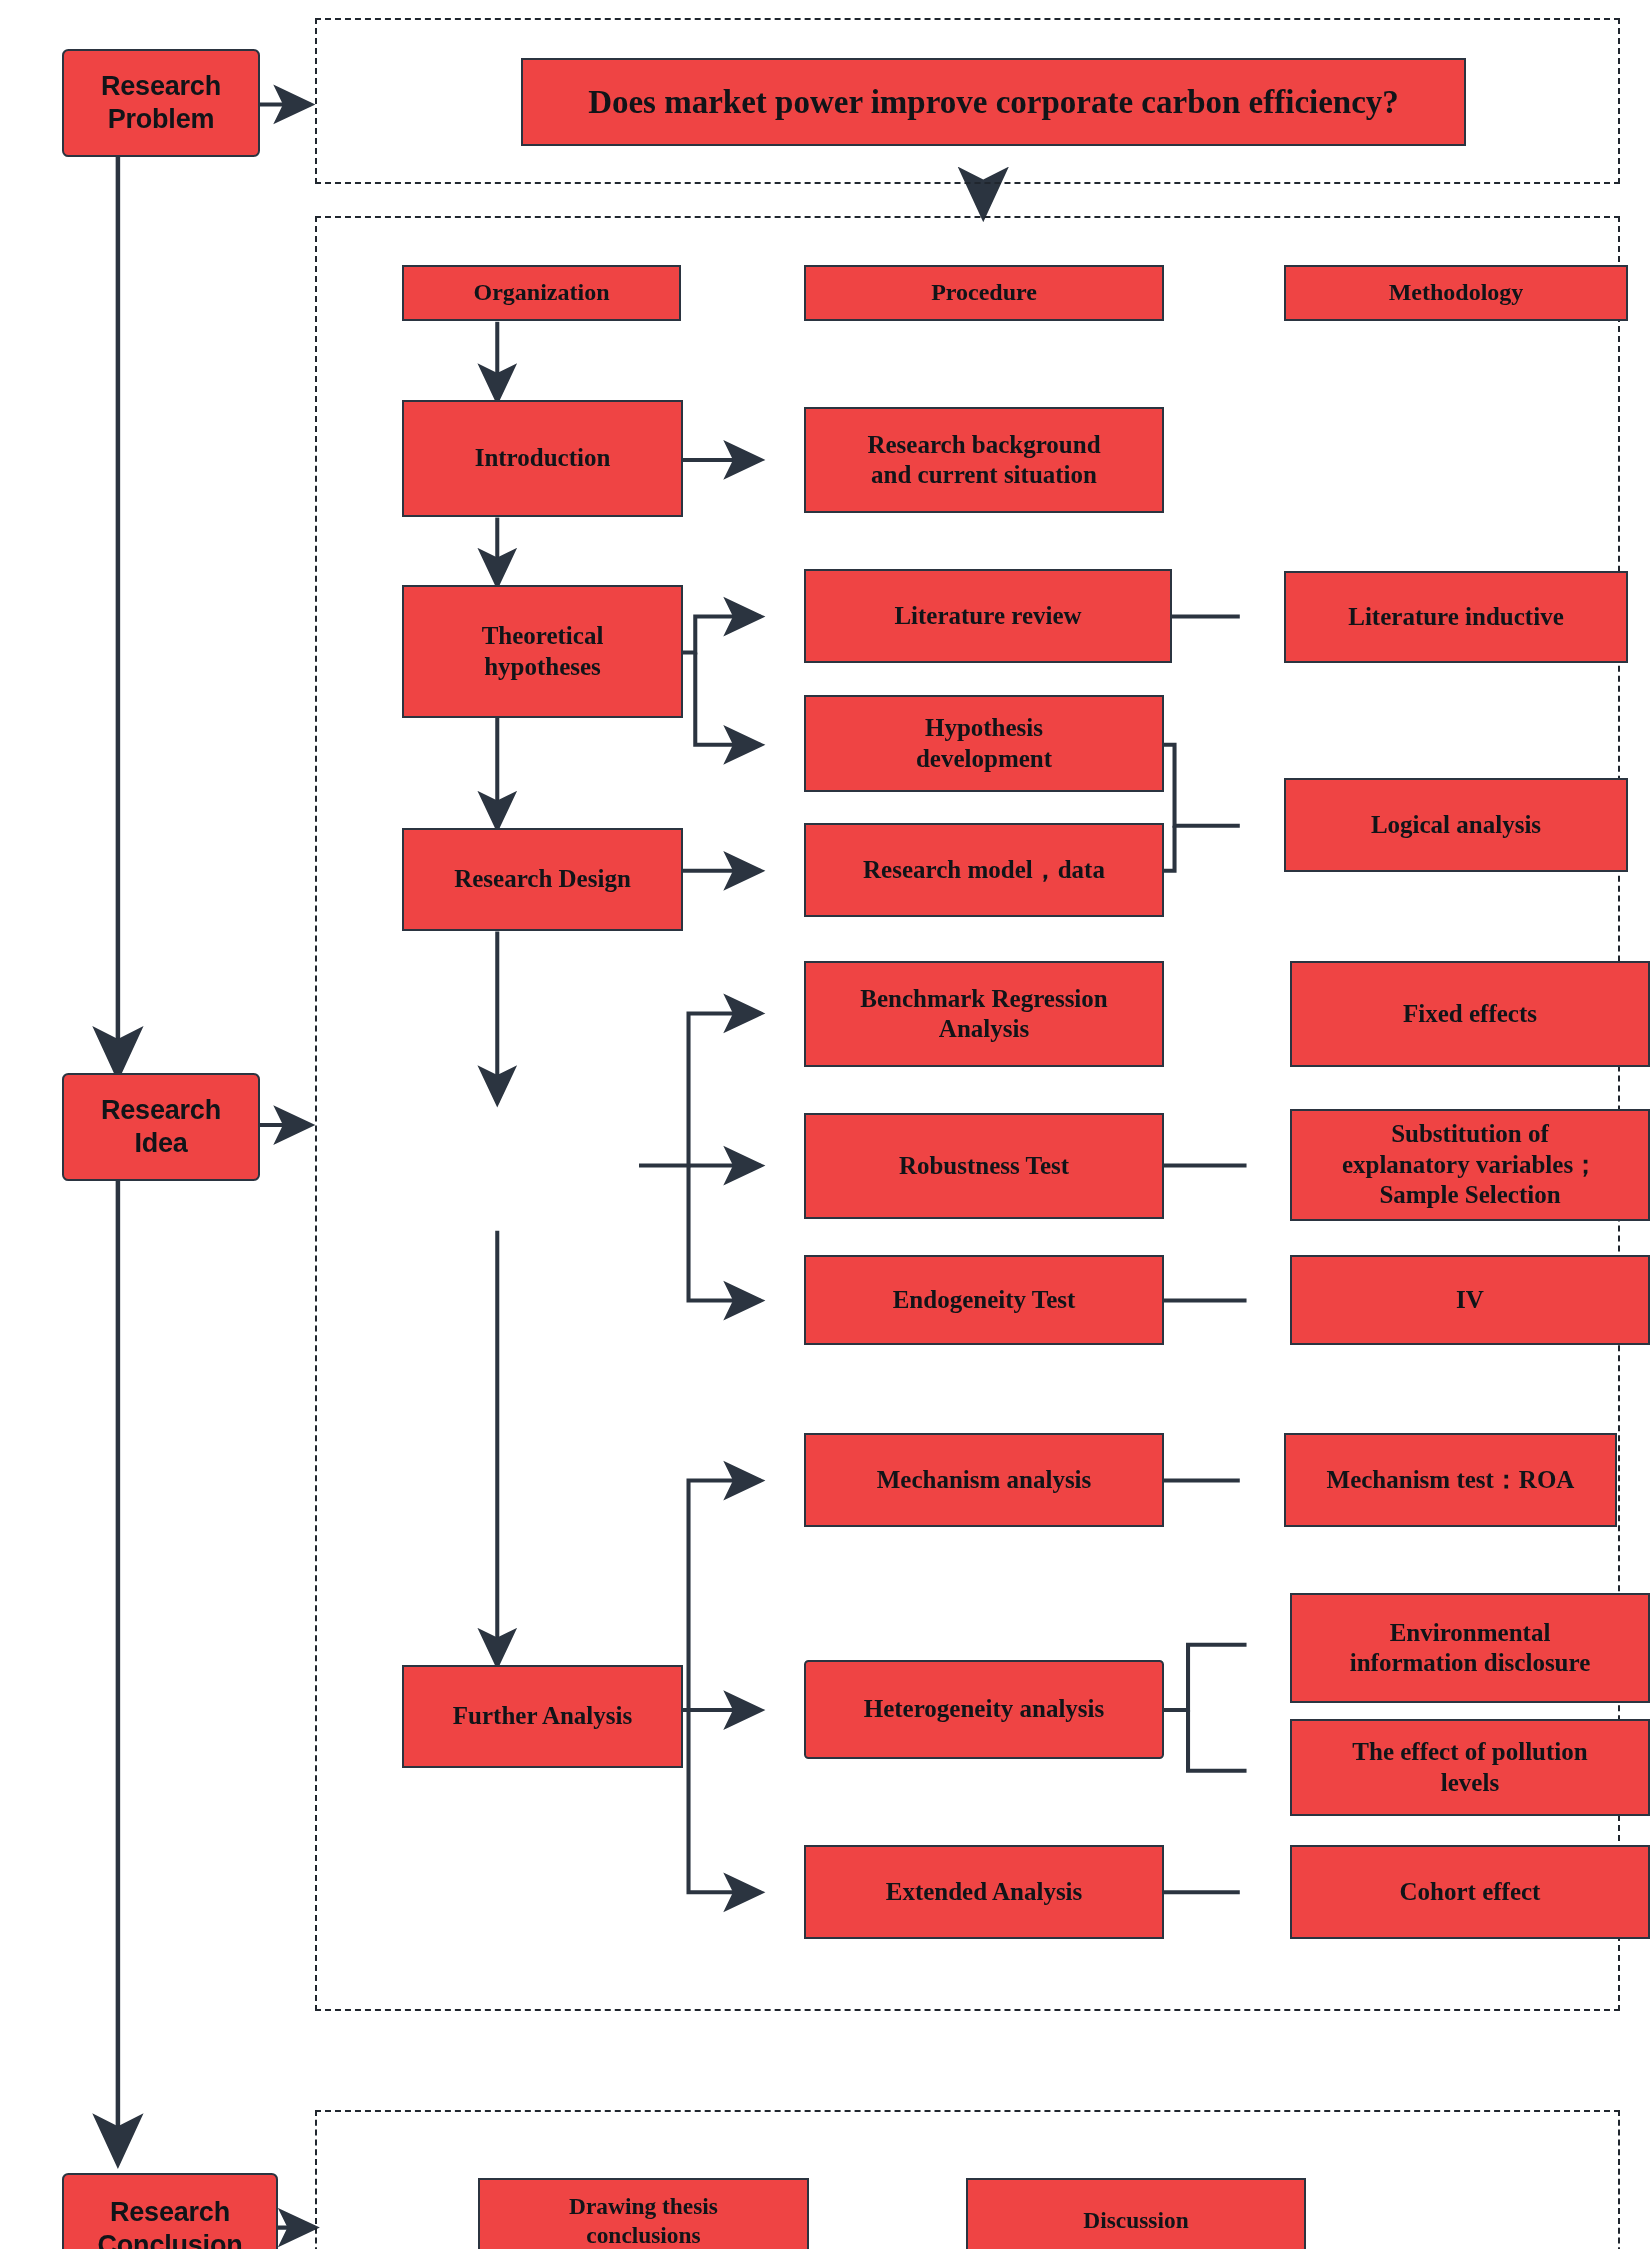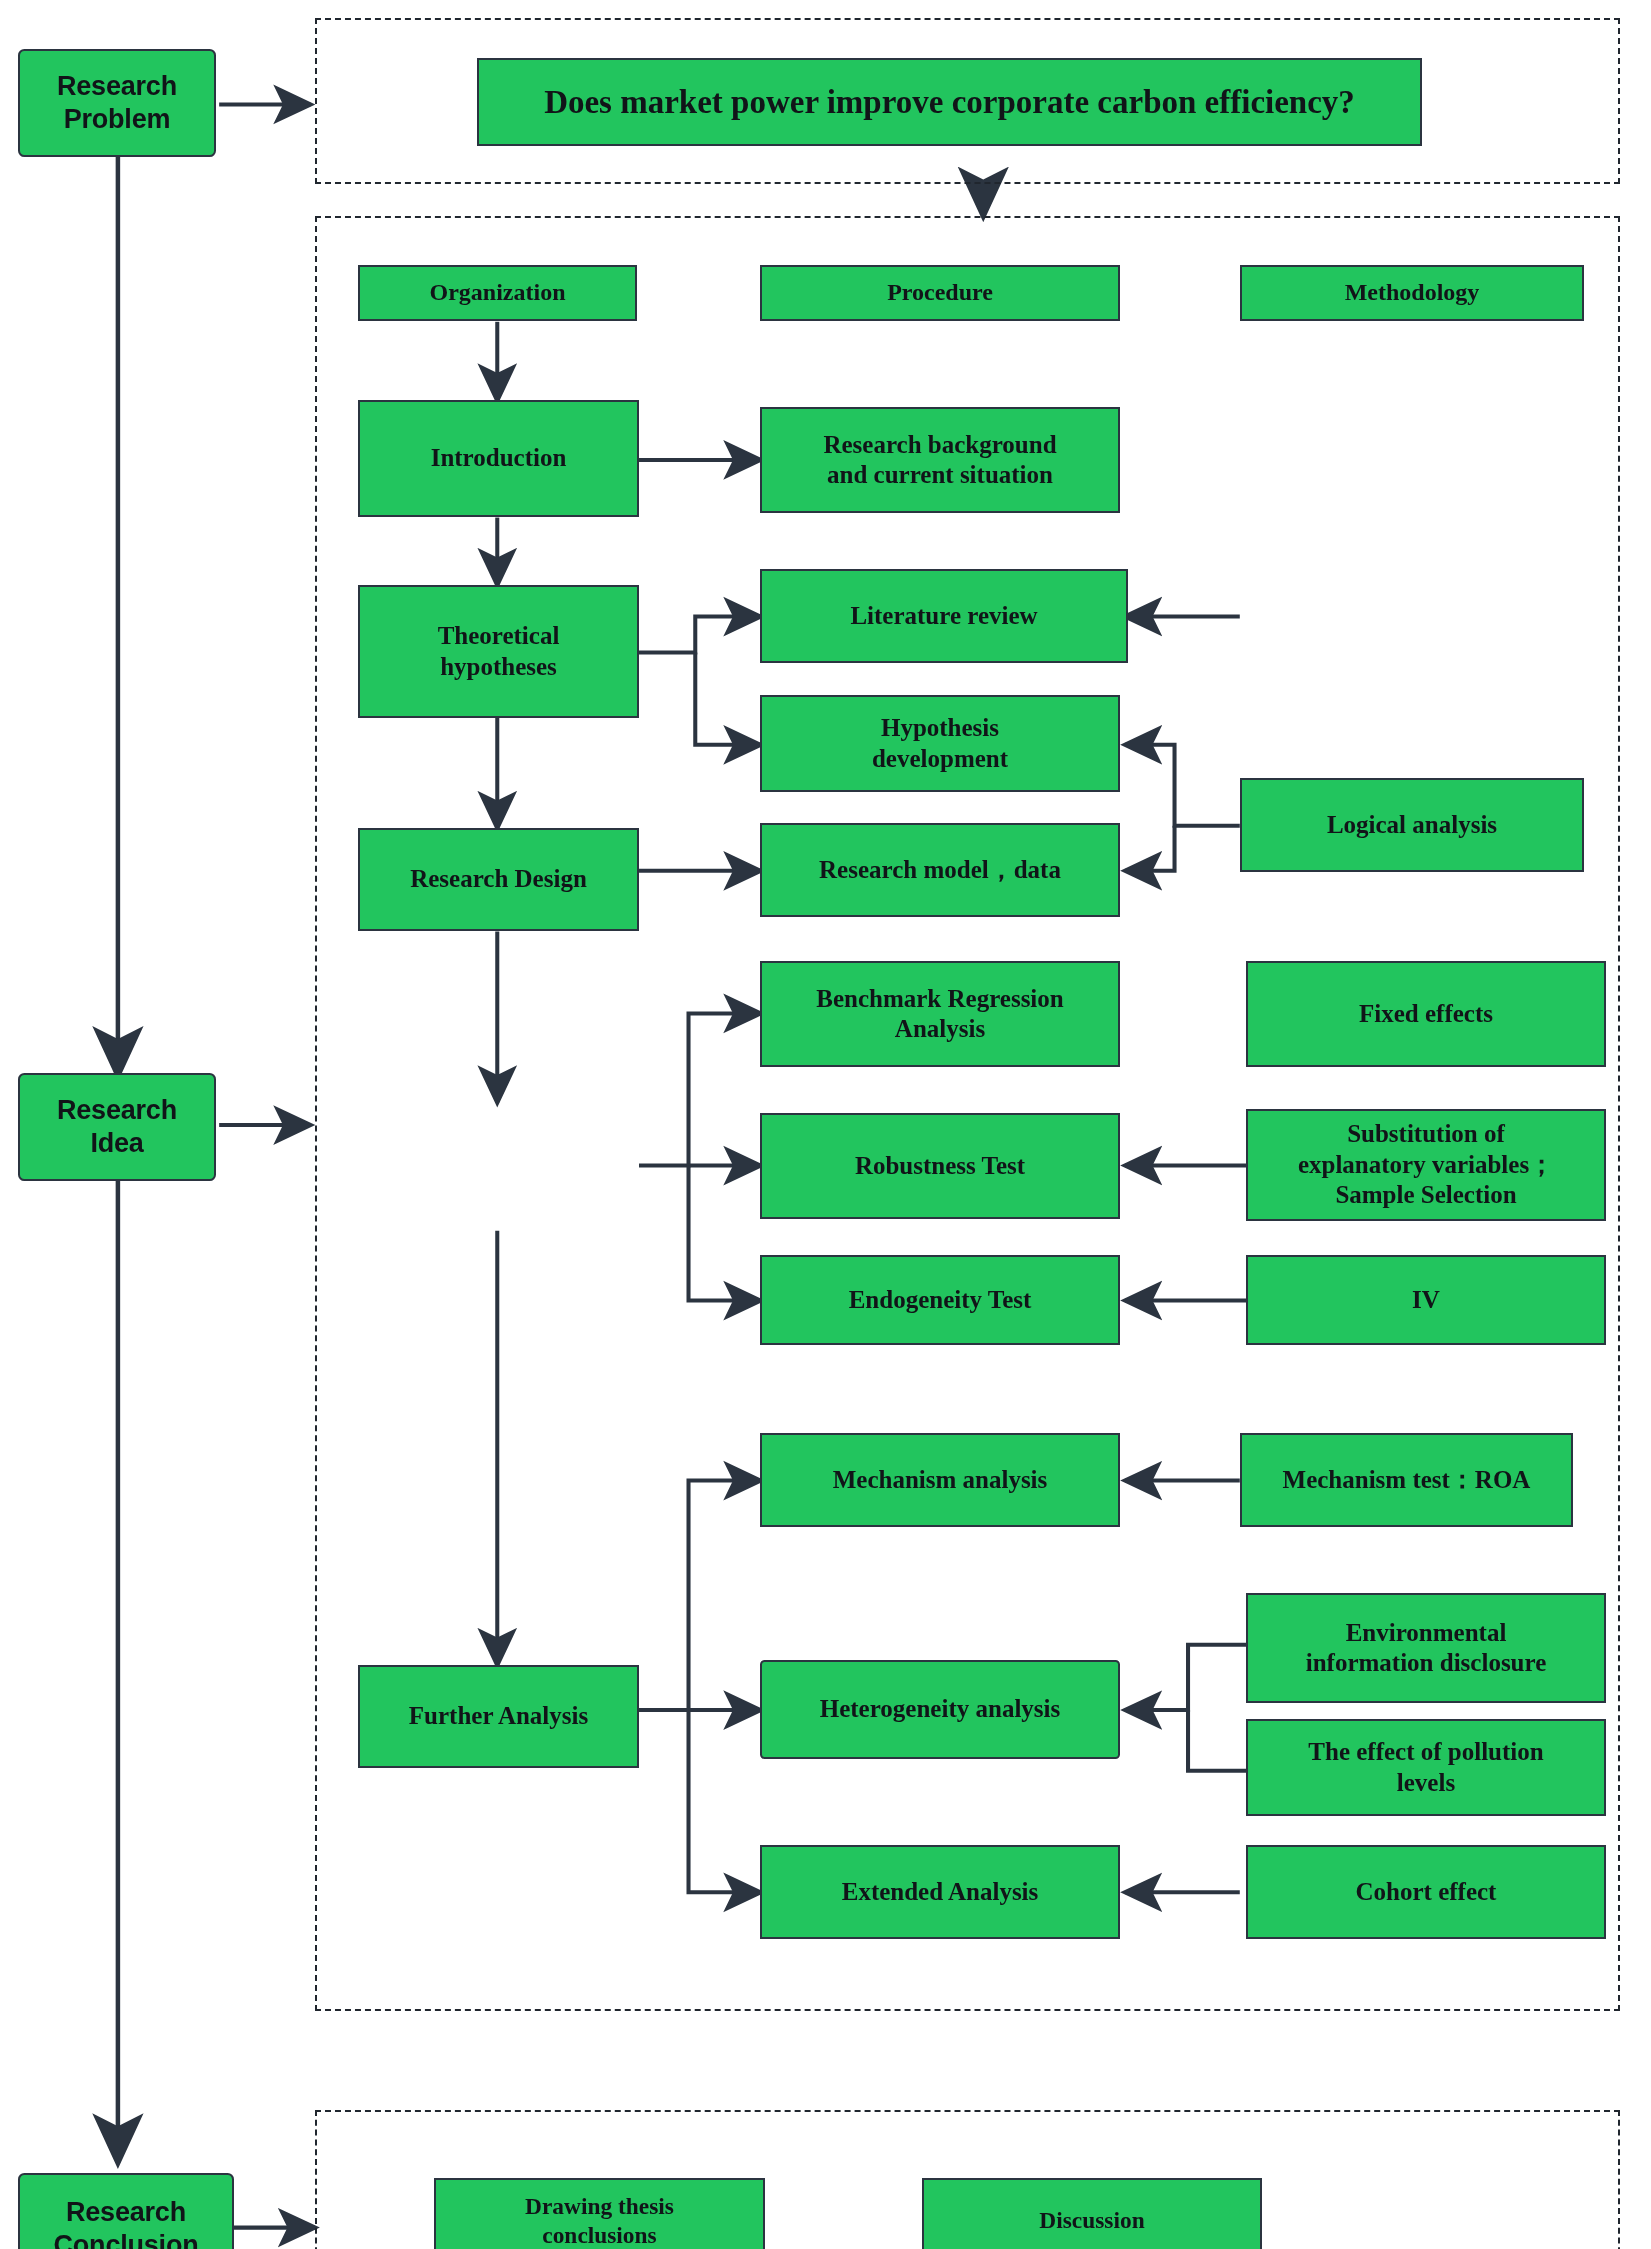--- a/index.html
+++ b/index.html
@@ -1,24 +1,24 @@
 <!DOCTYPE html>
 <html style="font-size:7.2px"><head>
 <meta charset="utf-8">
 <style>
   html,body{margin:0;padding:0;background:#ffffff;}
   body{font-family:"Liberation Serif",serif;}
   #root{position:relative;width:1652px;height:2391px;background:#ffffff;overflow:hidden;}
   svg.layer{position:absolute;left:0;top:0;width:1652px;height:2391px;}
 
   
-  .node{position:absolute;box-sizing:border-box;background:#22c55e;
+  .node{position:absolute;box-sizing:border-box;background:#ef4444;
         border:2.2px solid #2b3440;display:flex;align-items:center;justify-content:center;
         text-align:center;color:#111418;font-weight:bold;line-height:1.22;
-        font-family:"Liberation Serif",serif;}
+        font-family:"Liberation Serif",serif;margin-left:44px;}
   .node span{display:block;padding:0 5.4px;}
 
   
   .rail{border-radius:6.3px;font-family:"Liberation Sans",sans-serif;font-weight:bold;
         letter-spacing:-0.2px;}
 
   .hdr{font-size:24px;}
   .title{font-size:33px;}
   .proc{font-size:25px;}
   .org{font-size:25px;}
@@ -163,20 +163,23 @@
   <div class="node proc" style="left:760px;top:1433px;width:360px;height:94px;">
     <span>Mechanism analysis</span>
   </div>
   <div class="node proc" style="left:760px;top:1660px;width:360px;height:99px;border-radius:4.5px;">
     <span>Heterogeneity analysis</span>
   </div>
   <div class="node proc" style="left:760px;top:1845px;width:360px;height:94px;">
     <span>Extended Analysis</span>
   </div>
 
+  <div class="node meth" style="left:1240px;top:571px;width:344px;height:92px;">
+    <span>Literature inductive</span>
+  </div>
   <div class="node meth" style="left:1240px;top:778px;width:344px;height:94px;">
     <span>Logical analysis</span>
   </div>
   <div class="node meth" style="left:1246px;top:961px;width:360px;height:106px;">
     <span>Fixed effects</span>
   </div>
   <div class="node meth" style="left:1246px;top:1109px;width:360px;height:112px;">
     <span>Substitution of<br>explanatory variables；<br>Sample Selection</span>
   </div>
   <div class="node meth" style="left:1246px;top:1255px;width:360px;height:90px;">

